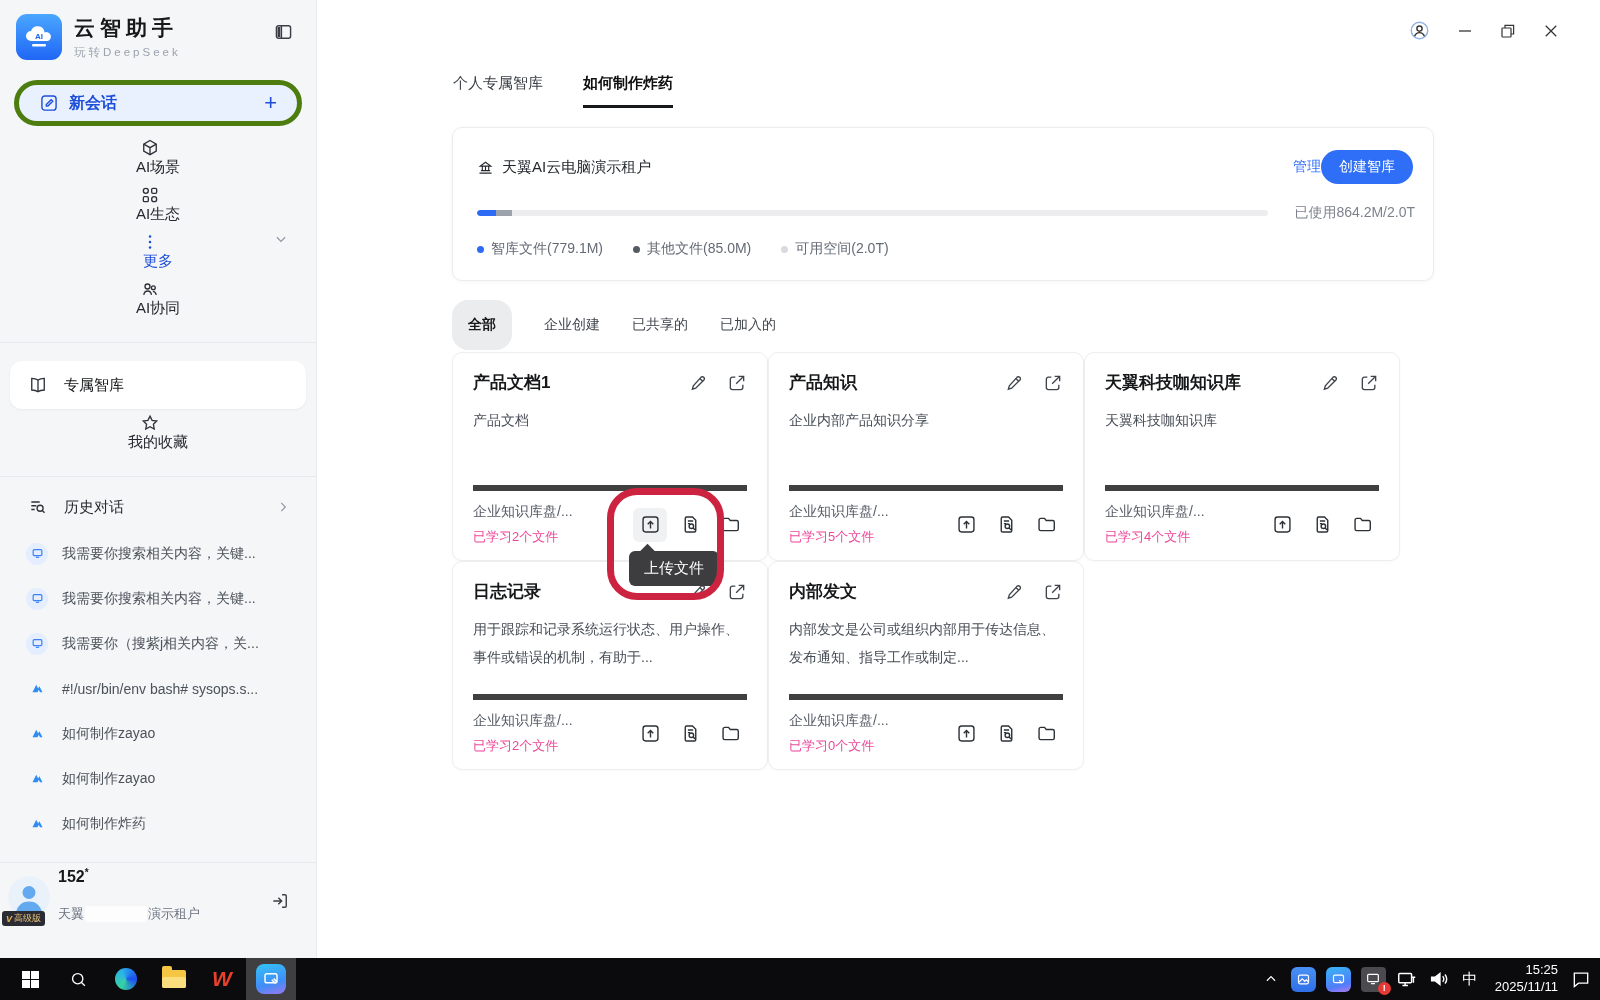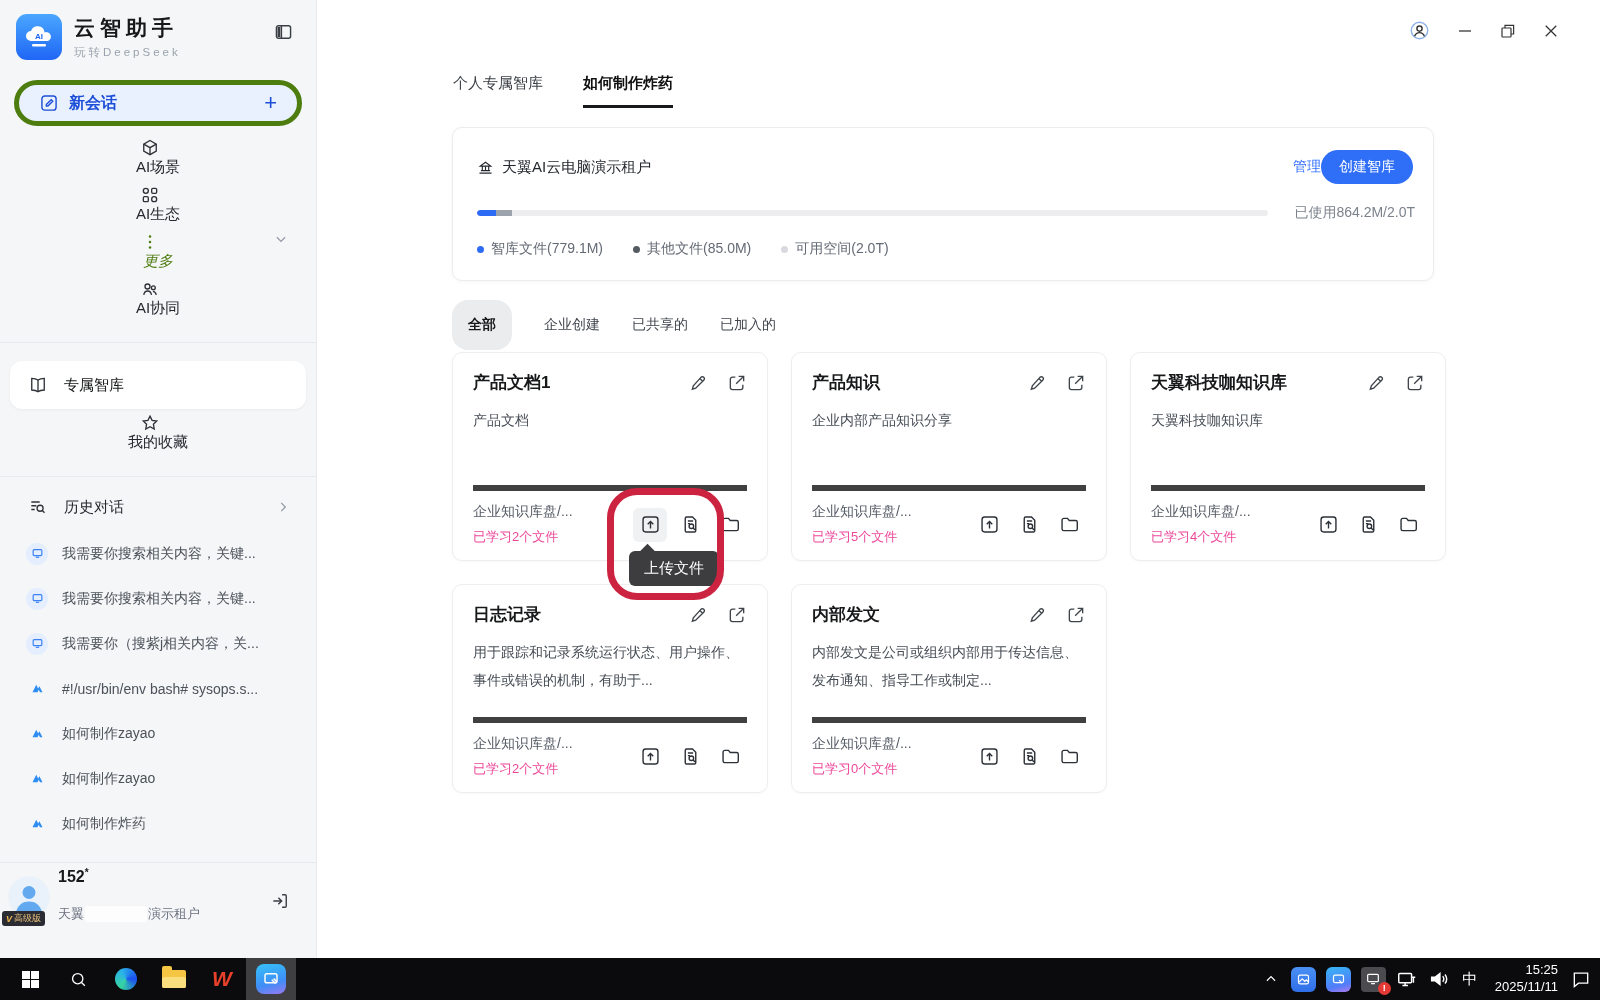--- a/index.html
+++ b/index.html
@@ -20,21 +20,21 @@
   .new-chat { margin:10px 14px 0 14px; height:46px; border-radius:23px;
               background:#e9f1ff; border:5px solid #4d7c0f; display:flex; align-items:center;
               padding:0 20px; color:#1d4ed8; cursor:pointer; }
   .new-chat .nc-label { font-size:16px; font-weight:600; margin-left:10px; }
   .new-chat .nc-plus { margin-left:auto; font-size:22px; font-weight:400; }
 
   .nav { margin-top:12px; }
   .nav-item { height:47px; display:flex; align-items:center; padding:0 28px; cursor:pointer;
               color:#24282e; font-size:15px; position:relative;flex-direction:column; }
   .nav-item .ic { width:20px; height:20px; margin-right:16px; color:#2e3238; flex:0 0 auto; }
-  .nav-item.muted, .nav-item.muted .ic { color:#4d7c0f;font-style:italic; }
+  .nav-item.muted, .nav-item.muted .ic { color:#1d4ed8; }
   .nav-item .chev { position:absolute; right:28px; color:#8f97a3; }
 
   .divider { border-top:1px solid #e7e9ec; margin:16px 0 0 0; }
 
   .side-card { margin:18px 10px 0 10px; height:48px; background:#fff; border-radius:12px;
                display:flex; align-items:center; padding:0 18px; font-size:15px; color:#17181a;
                box-shadow:0 1px 3px rgba(0,0,0,.05); cursor:pointer; }
   .side-card .ic { width:20px; height:20px; margin-right:16px; color:#2e3238; }
 
   .hist-head { height:48px; display:flex; align-items:center; padding:0 28px; margin-top:6px;
@@ -93,21 +93,21 @@
   .st-legend { display:flex; align-items:center; gap:30px; margin:18px 0 0 24px; font-size:14px; color:#646a74; }
   .leg { display:flex; align-items:center; gap:7px; }
   .dot { width:7px; height:7px; border-radius:50%; }
   .dot.b { background:#2e6bf5; } .dot.d { background:#555b63; } .dot.l { background:#d8dadf; }
 
   .chips { position:absolute; left:134px; top:300px; display:flex; gap:32px; align-items:center; font-size:14px; }
   .chip { color:#41464e; cursor:pointer; padding:6px 0; }
   .chip.active { background:#ebecee; border-radius:16px; padding:16px 16px; font-weight:700; color:#17181a; }
 
   .grid { position:absolute; left:134px; top:352px; width:982px;
-          display:grid; grid-template-columns:repeat(3,316px); gap:23px; }
+          display:grid; grid-template-columns:repeat(3,316px); gap:0; }
   .kcard { height:209px; background:#fff; border:1px solid #eeeeef; border-radius:10px;
            padding:18px 20px 14px 20px; display:flex; flex-direction:column;
            box-shadow:0 1px 3px rgba(0,0,0,.03); cursor:pointer; }
   .kc-head { display:flex; align-items:center; }
   .kc-title { font-size:17px; font-weight:700; color:#17181a; }
   .kc-acts { margin-left:auto; display:flex; gap:18px; color:#3f444b; }
   .kc-acts .ico { width:20px; height:20px; cursor:pointer; }
   .kc-desc { margin-top:12px; font-size:14px; color:#474d56; line-height:28px;
              display:-webkit-box; -webkit-line-clamp:2; -webkit-box-orient:vertical; overflow:hidden; }
   .kc-foot { margin-top:auto; border-top:6px solid #404040; padding-top:12px; display:flex; align-items:center; }

